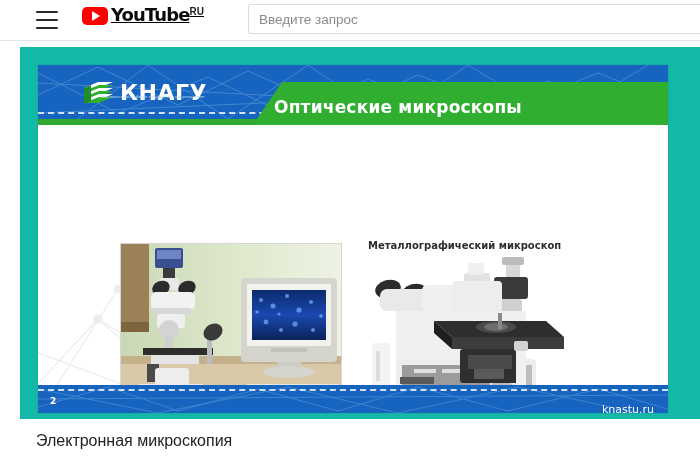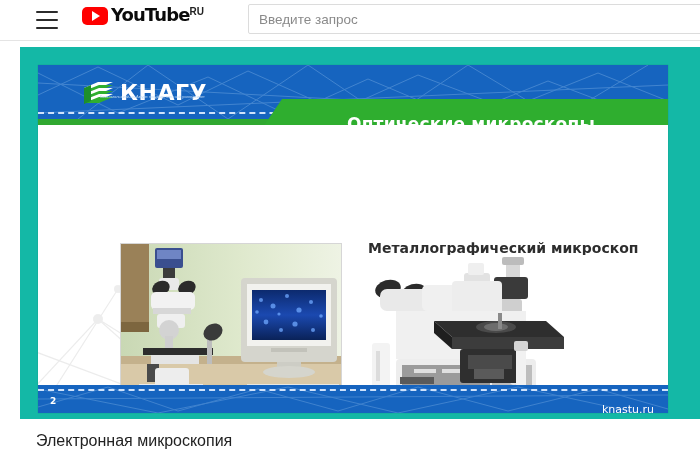--- a/index.html
+++ b/index.html
@@ -20,21 +20,21 @@
   }
   .hamburger {
     position: absolute; left: 36px; top: 11px;
     width: 22px; height: 18px; display: flex; flex-direction: column;
     justify-content: space-between; cursor: pointer;
   }
   .hamburger span { display: block; height: 2px; width: 22px; background: #2b2b2b; border-radius: 1px; }
 
   .yt-logo {
     position: absolute; left: 82px; top: 7px;
-    display: flex; align-items: flex-start; cursor: pointer;
+    display: flex; align-items: flex-start; cursor: pointer; text-decoration: underline;
   }
   .yt-play {
     width: 26px; height: 18px; background: #ff0000; border-radius: 5px;
     display: flex; align-items: center; justify-content: center; margin-right: 3px;
   }
   .yt-play .tri {
     width: 0; height: 0;
     border-top: 5px solid transparent; border-bottom: 5px solid transparent;
     border-left: 8px solid #ffffff; margin-left: 2px;
   }
@@ -89,37 +89,37 @@
     color: #ffffff; letter-spacing: 0.5px; line-height: 22px; position: relative;
   }
   .knagu-sub {
     position: absolute; right: 2px; bottom: -4px;
     font-family: "Liberation Sans", sans-serif; font-size: 4px; font-weight: normal;
     color: #bcd8f5; letter-spacing: 0px; white-space: nowrap;
   }
 
   
   .title-banner {
-    position: absolute; right: 0; top: 34px; width: 420px; height: 50px;
+    position: absolute; right: 0; top: 17px; width: 420px; height: 50px;
     background: #2fae2f;
     clip-path: polygon(34px 0, 100% 0, 100% 100%, 0 100%);
-    display: flex; align-items: center; justify-content: center;
+    display: flex; align-items: center; 
   }
   .title-banner .t {
     font-family: "DejaVu Sans", sans-serif; font-size: 17px; font-weight: bold;
     color: #ffffff; letter-spacing: 0.2px; padding-left: 26px;
   }
 
   
   .slide-body { position: absolute; left: 0; top: 60px; width: 100%; height: 268px; background: #ffffff; overflow: hidden; }
   .deco-net { position: absolute; left: -10px; bottom: -6px; width: 330px; height: 150px; opacity: 0.5; }
 
   .cap {
     position: absolute; font-family: "DejaVu Sans", sans-serif;
-    font-size: 14px; font-weight: bold; color: #2d2d2d; white-space: nowrap;
+    font-size: 10px; font-weight: bold; color: #2d2d2d; white-space: nowrap;
   }
   .cap-metallo { left: 330px; top: 115px; }
 
   .photo { position: absolute; overflow: hidden; }
   .photo-bio { left: 82px; top: 118px; width: 222px; height: 170px; border: 1px solid #d6d6d6; background: #cfd9c4; }
   .photo-metallo { left: 318px; top: 130px; width: 230px; height: 190px; background: #ffffff; }
 
   
   .slide-foot {
     position: absolute; left: 0; bottom: 0; width: 100%; height: 28px;

